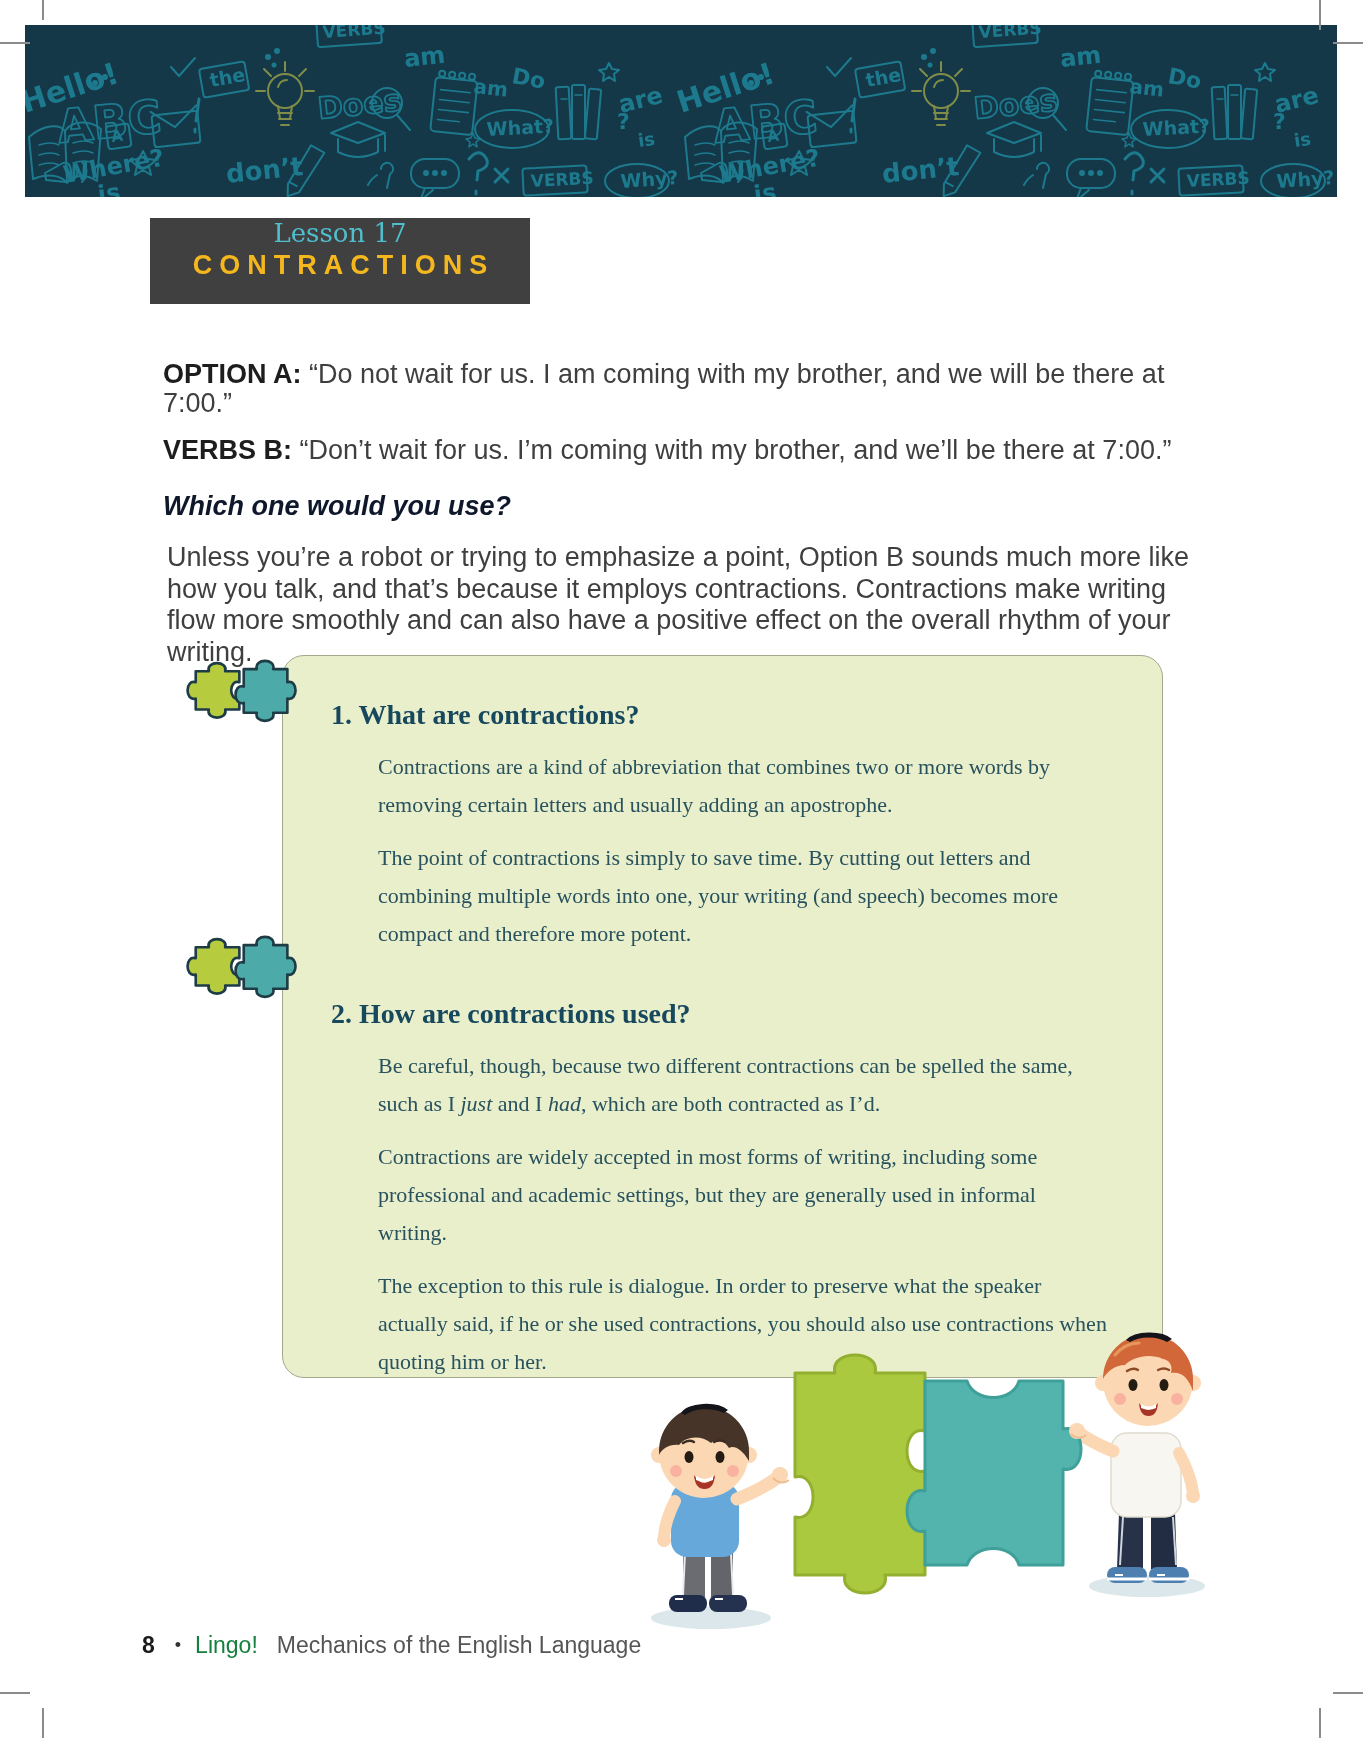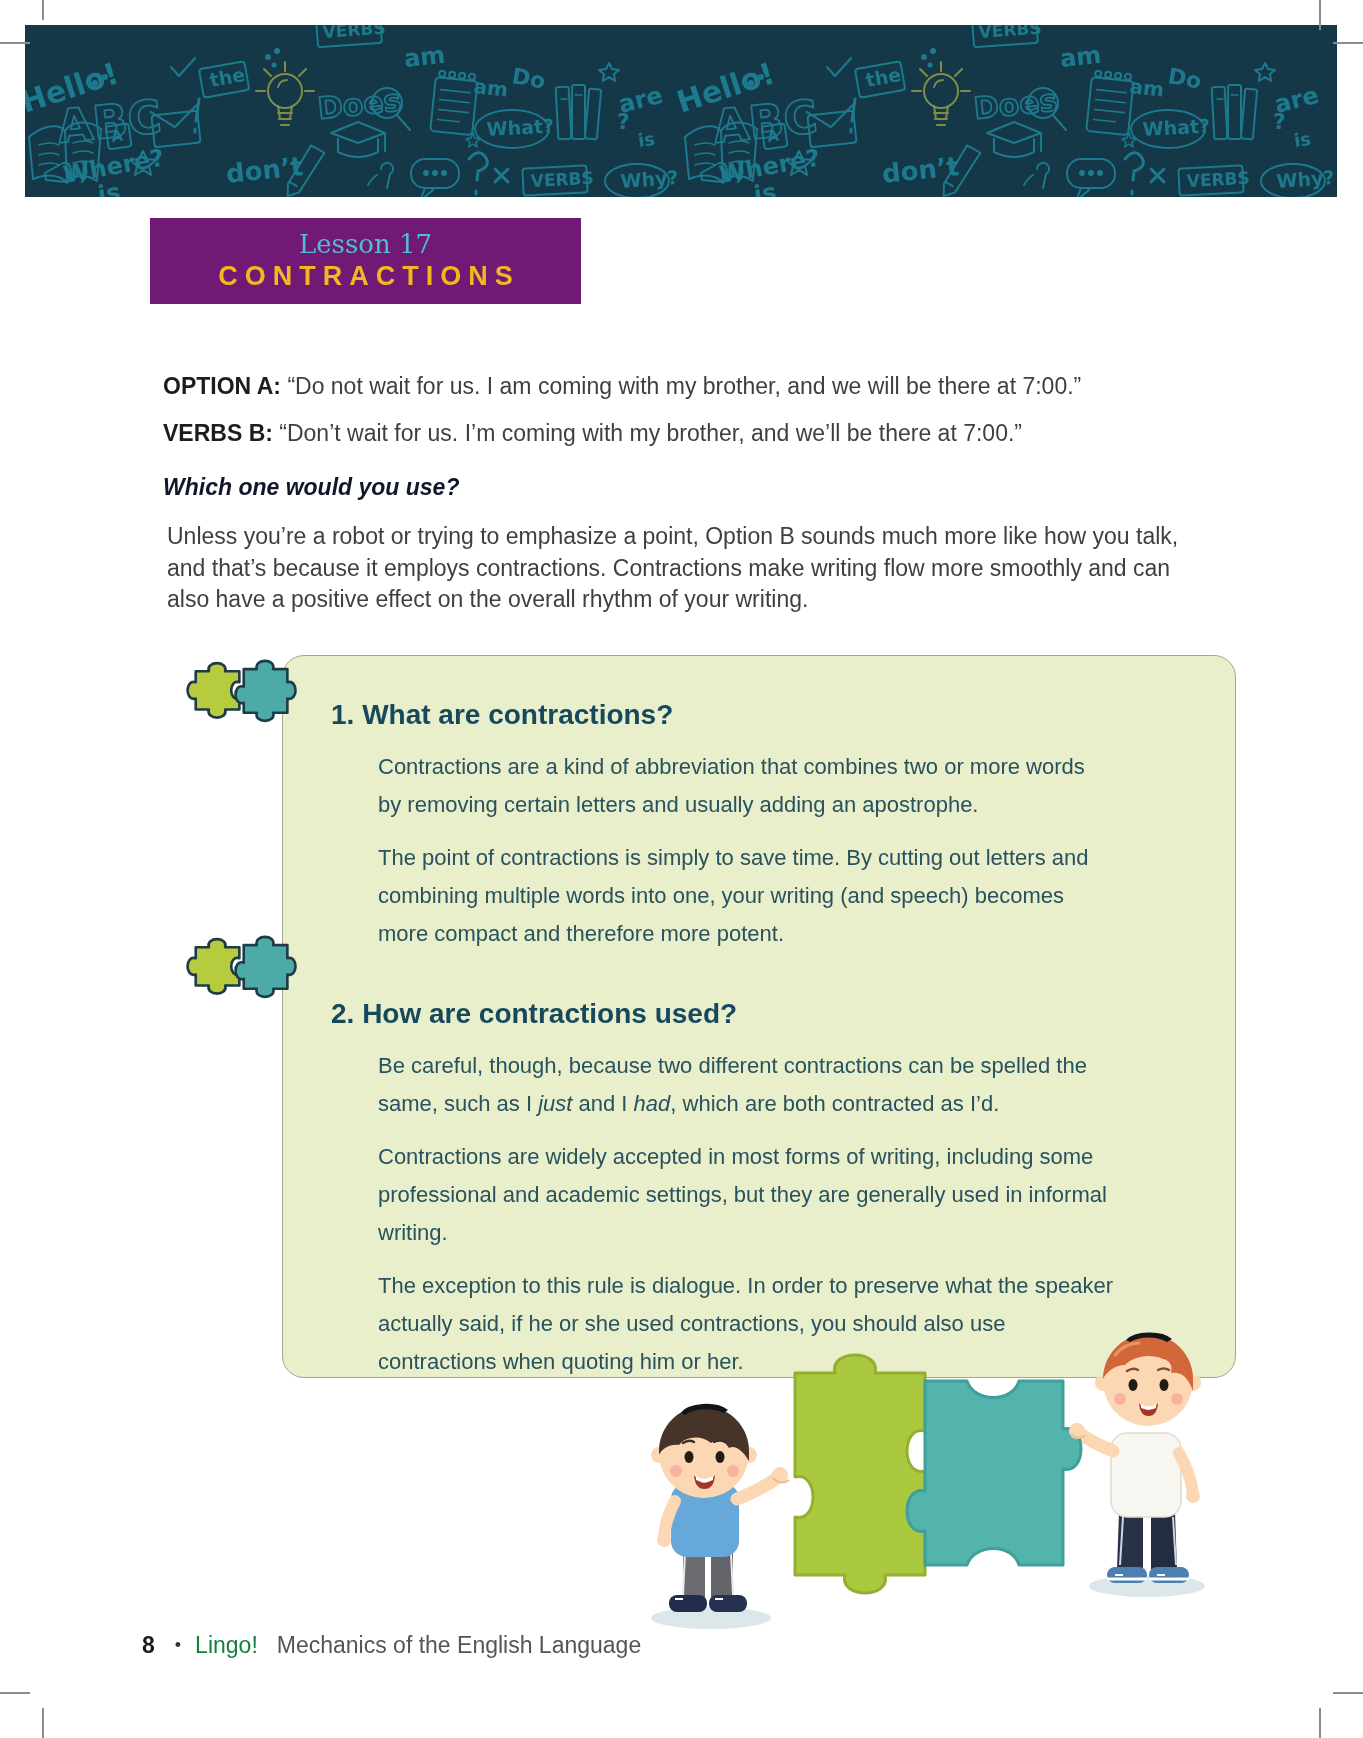--- a/index.html
+++ b/index.html
@@ -11,38 +11,38 @@
 
   
   .banner{position:absolute;left:25px;top:25px;width:1312px;height:172px;background:#143848;
           overflow:hidden;z-index:1;}
   .banner svg{display:block;}
   .dw{fill:#1f8296;stroke:none;font-family:"DejaVu Sans",sans-serif;font-weight:600;}
   .dw.outline{fill:none;stroke:#1f8296;stroke-width:1.8;font-weight:700;}
   .dw.bold{font-weight:800;}
 
   
-  .lesson-box{position:absolute;left:150px;top:218px;width:431px;height:86px;background:#701a75;
-              display:flex;flex-direction:column;align-items:center;justify-content:center;z-index:2;}
+  .lesson-box{position:absolute;left:150px;top:218px;width:380px;height:86px;background:#404040;
+              display:flex;flex-direction:column;align-items:center;z-index:2;}
   .lesson-label{font-family:"DejaVu Serif",serif;font-size:26px;color:#4fbecd;line-height:30px;}
   .lesson-title{font-family:"Liberation Sans",sans-serif;font-weight:bold;font-size:27px;
                 letter-spacing:7px;color:#f4b71e;line-height:34px;margin-left:7px;}
 
   
-  .intro{position:absolute;left:163px;top:372px;width:1040px;color:#3f3f3f;font-size:23px;z-index:2;}
+  .intro{position:absolute;left:163px;top:360px;width:1040px;color:#3f3f3f;font-size:27px;z-index:2;}
   .opt-line{margin:0 0 18px 0;line-height:29px;}
   .opt-label{font-weight:bold;color:#1d1d1d;}
   .question{font-weight:bold;font-style:italic;color:#0f172a;margin:26px 0 20px 0;}
   .intro-para{line-height:31.5px;margin:4px;}
 
   
-  .content-box{position:absolute;left:282px;top:655px;width:954px;height:723px;box-sizing:border-box;
+  .content-box{position:absolute;left:282px;top:655px;width:881px;height:723px;box-sizing:border-box;
                background:#e9eecb;border:1px solid #a3a98c;border-radius:22px;
                padding:42px 52px 0 48px;z-index:1;
-               font-family:Liberation Sans, sans-serif;color:#27525e;}
+               font-family:Liberation Serif, serif;color:#27525e;}
   .box-h{font-size:28px;font-weight:bold;color:#17495e;margin:0 0 16px 0;line-height:34px;}
   .box-h2{margin-top:44px;}
   .box-p{font-size:22px;line-height:38px;margin:0 0 15px 47px;max-width:735px;}
   .box-p em{font-style:italic;}
 
   
   .puzzle-icon{position:absolute;left:186px;width:122px;height:72px;z-index:3;}
   .pz1{top:656px;} .pz2{top:932px;}
 
   

